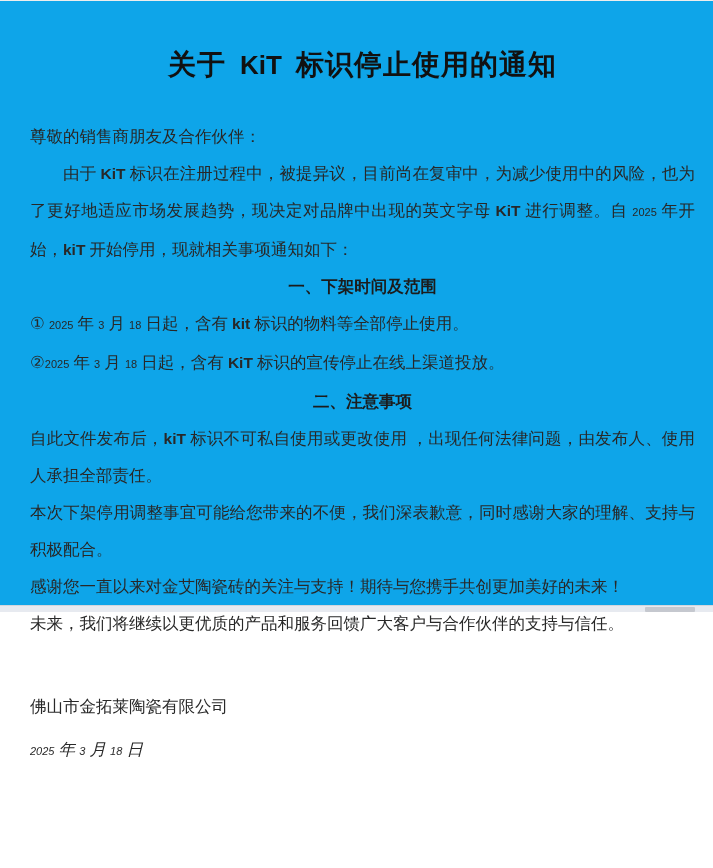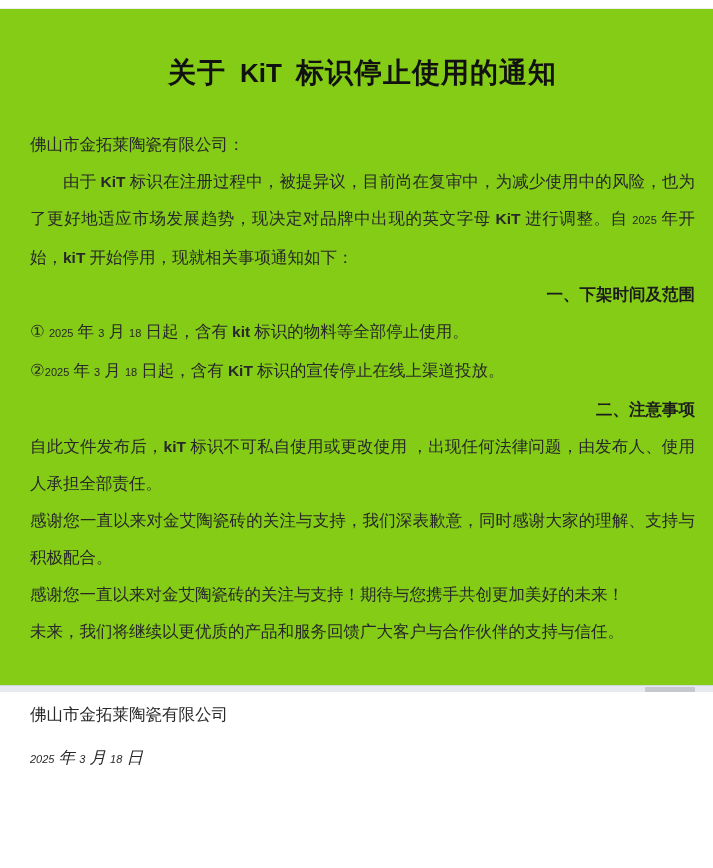--- a/index.html
+++ b/index.html
@@ -5,24 +5,23 @@
   * { margin: 0; padding: 0; box-sizing: border-box; }
   html, body { background: #ffffff; }
   body {
     width: 713px; height: 868px;
     font-family: "Liberation Serif", "DejaVu Serif", serif;
     color: #282828;
     overflow: hidden;
   }
   .page {
     position: relative;
-    width: 713px; height: 684px;
-    background: #84cc16;
+    width: 713px; height: 612px;
+    background: #0ea5e9;
     border-top: 1px solid #ededed;
-    margin-top: 8px;
   }
   .doc {
     padding: 45px 18px 0 30px;
   }
   .title {
     text-align: center;
     font-size: 28px;
     line-height: 38px;
     font-weight: 700;
     color: #111111;
@@ -34,21 +33,21 @@
     line-height: 37px;
     text-align: justify;
     color: #282828;
   }
   p { margin: 0; }
   .indent { text-indent: 2em; }
   .sect-heading {
     font-weight: 700;
     font-family: "Liberation Sans", "DejaVu Sans", sans-serif;
     color: #1c1c1c;
-    text-align: right;
+    text-align: center;
   }
   .lat {
     font-family: "Liberation Sans", "DejaVu Sans", sans-serif;
     font-size: 11px;
   }
   .latb {
     font-family: "Liberation Sans", "DejaVu Sans", sans-serif;
     font-weight: 700;
     font-size: 15.5px;
   }
@@ -78,35 +77,35 @@
 </head>
 <body>
 
 <div class="page">
   <div class="doc">
 
     <div class="title"><span>关于 </span><span class="latb">KiT</span><span> 标识停止使用的通知</span></div>
 
     <div class="body-text">
 
-      <p>佛山市金拓莱陶瓷有限公司：</p>
+      <p>尊敬的销售商朋友及合作伙伴：</p>
 
       <p class="indent"><span>由于 </span><span class="latb">KiT</span><span> 标识在注册过程中，被提异议，目前尚在复审中，为减少使用中的风险，也为了更好地适应市场发展趋势，现决定对品牌中出现的英文字母 </span><span class="latb">KiT</span><span> 进行调整。自 </span><span class="lat">2025</span><span> 年开始，</span><span class="latb">kiT</span><span> 开始停用，现就相关事项通知如下：</span></p>
 
       <p class="sect-heading">一、下架时间及范围</p>
 
       <p><span>① </span><span class="lat">2025</span><span> 年 </span><span class="lat">3</span><span> 月 </span><span class="lat">18</span><span> 日起，含有 </span><span class="latb">kit</span><span> 标识的物料等全部停止使用。</span></p>
 
       <p><span>②</span><span class="lat">2025</span><span> 年 </span><span class="lat">3</span><span> 月 </span><span class="lat">18</span><span> 日起，含有 </span><span class="latb">KiT</span><span> 标识的宣传停止在线上渠道投放。</span></p>
 
       <p class="sect-heading">二、注意事项</p>
 
       <p><span>自此文件发布后，</span><span class="latb">kiT</span><span> 标识不可私自使用或更改使用 ，出现任何法律问题，由发布人、使用人承担全部责任。</span></p>
 
-      <p>感谢您一直以来对金艾陶瓷砖的关注与支持，我们深表歉意，同时感谢大家的理解、支持与积极配合。</p>
+      <p>本次下架停用调整事宜可能给您带来的不便，我们深表歉意，同时感谢大家的理解、支持与积极配合。</p>
 
       <p>感谢您一直以来对金艾陶瓷砖的关注与支持！期待与您携手共创更加美好的未来！</p>
 
       <p>未来，我们将继续以更优质的产品和服务回馈广大客户与合作伙伴的支持与信任。</p>
 
       <div class="signature">
         <span class="sig-company">佛山市金拓莱陶瓷有限公司</span>
         <span class="sig-date"><span class="lat">2025</span><span> 年 </span><span class="lat">3</span><span> 月 </span><span class="lat">18</span><span> 日</span></span>
       </div>
 

